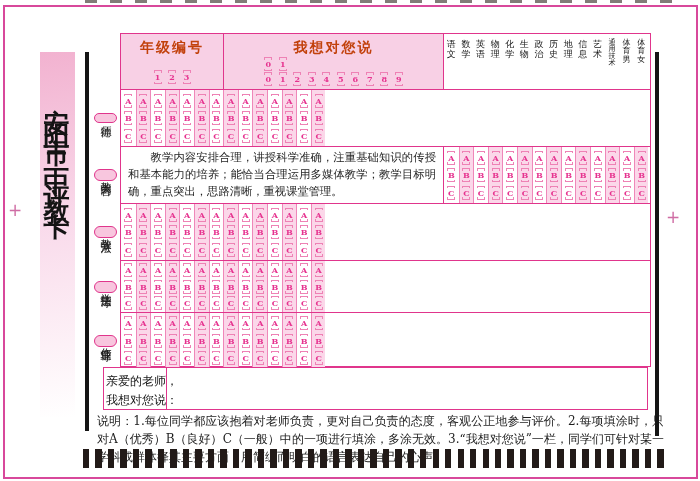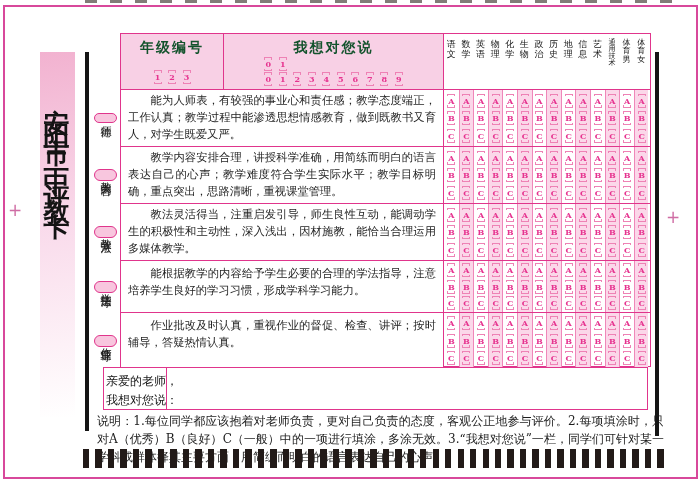--- a/index.html
+++ b/index.html
@@ -25,21 +25,21 @@
   #vline-left{left:85px;top:52px;height:379px;}
   #vline-right{left:655px;top:52px;height:384px;}
   
   #table{left:120px;top:33px;width:531px;height:334px;border:1.5px solid #e0358c;
      box-sizing:border-box;background:#fff;display:flex;flex-direction:column;}
   #head{display:flex;height:55px;border-bottom:1.5px solid #e0358c;}
   .hcell{box-sizing:border-box;display:flex;flex-direction:column;align-items:center;}
   #grade-cell{width:103px;background:#f8d0e5;border-right:1.5px solid #e0358c;}
   #class-cell{width:220px;background:#f8d0e5;border-right:1.5px solid #e0358c;}
   #subjects{width:204.5px;background:#fff;display:flex;}
-  .hlabel{font-size:14px;font-weight:bold;color:#14532d;margin-top:5px;
+  .hlabel{font-size:14px;font-weight:bold;color:#c2410c;margin-top:5px;
      font-family:"DejaVu Sans","Liberation Sans",sans-serif;letter-spacing:2px;}
   .digit-zone{margin-top:auto;margin-bottom:5px;display:flex;flex-direction:column;align-items:flex-start;}
   .drow{display:flex;gap:6.5px;}
   .drow.tens{margin-bottom:1px;}
   
   .bubble{display:flex;flex-direction:column;align-items:center;line-height:1;cursor:pointer;}
   .bubble .gl{font-size:8px;font-weight:bold;color:#e6338f;font-family:"DejaVu Serif",serif;
      padding:0.5px 0;}
   .bk{width:8px;height:2.5px;display:block;box-sizing:border-box;}
   .bk.t{border-top:1px solid #ee82b5;border-left:1px solid #ee82b5;border-right:1px solid #ee82b5;}
@@ -274,21 +274,20 @@
           <span>育</span>
           <span>女</span>
         </div>
       </div>
   </div>
   <div id="rows">
       <div class="crit-row" style="height: 57px;">
         <div class="pill">
           <span>师德</span>
         </div>
-        <div class="crit-text">能为人师表，有较强的事业心和责任感；教学态度端正，工作认真；教学过程中能渗透思想情感教育，做到既教书又育人，对学生既爱又严。</div>
         <div class="crit-bubbles">
           <div class="bcell">
             <div class="bubble">
               <i class="bk t"></i>
               <span class="gl">A</span>
               <i class="bk b"></i>
             </div>
             <div class="bubble">
               <i class="bk t"></i>
               <span class="gl">B</span>
@@ -520,21 +519,21 @@
               <span class="gl">C</span>
               <i class="bk b"></i>
             </div>
           </div>
         </div>
       </div>
       <div class="crit-row" style="height: 57px;">
         <div class="pill">
           <span>教学内容</span>
         </div>
-        <div class="crit-text">教学内容安排合理，讲授科学准确，用简练而明白的语言表达自己的心声；教学难度符合学生实际水平；教学目标明确，重点突出，思路清晰，重视课堂管理。</div>
+        <div class="crit-text">教学内容安排合理，讲授科学准确，注重基础知识的传授和基本能力的培养；能恰当合理运用多媒体教学；教学目标明确，重点突出，思路清晰，重视课堂管理。</div>
         <div class="crit-bubbles">
           <div class="bcell">
             <div class="bubble">
               <i class="bk t"></i>
               <span class="gl">A</span>
               <i class="bk b"></i>
             </div>
             <div class="bubble">
               <i class="bk t"></i>
               <span class="gl">B</span>
@@ -766,21 +765,20 @@
               <span class="gl">C</span>
               <i class="bk b"></i>
             </div>
           </div>
         </div>
       </div>
       <div class="crit-row" style="height: 57px;">
         <div class="pill">
           <span>教学方法</span>
         </div>
-        <div class="crit-text">教法灵活得当，注重启发引导，师生良性互动，能调动学生的积极性和主动性，深入浅出，因材施教，能恰当合理运用多媒体教学。</div>
         <div class="crit-bubbles">
           <div class="bcell">
             <div class="bubble">
               <i class="bk t"></i>
               <span class="gl">A</span>
               <i class="bk b"></i>
             </div>
             <div class="bubble">
               <i class="bk t"></i>
               <span class="gl">B</span>
@@ -1012,21 +1010,20 @@
               <span class="gl">C</span>
               <i class="bk b"></i>
             </div>
           </div>
         </div>
       </div>
       <div class="crit-row" style="height: 52px;">
         <div class="pill">
           <span>学法指导</span>
         </div>
-        <div class="crit-text" style="padding-top: 5px;">能根据教学的内容给予学生必要的合理的学法指导，注意培养学生良好的学习习惯，形成学科学习能力。</div>
         <div class="crit-bubbles">
           <div class="bcell">
             <div class="bubble">
               <i class="bk t"></i>
               <span class="gl">A</span>
               <i class="bk b"></i>
             </div>
             <div class="bubble">
               <i class="bk t"></i>
               <span class="gl">B</span>
@@ -1258,21 +1255,20 @@
               <span class="gl">C</span>
               <i class="bk b"></i>
             </div>
           </div>
         </div>
       </div>
       <div class="crit-row" style="height: 55px;">
         <div class="pill">
           <span>作业辅导</span>
         </div>
-        <div class="crit-text" style="padding-top: 5px;">作业批改及时认真，重视作业的督促、检查、讲评；按时辅导，答疑热情认真。</div>
         <div class="crit-bubbles">
           <div class="bcell">
             <div class="bubble">
               <i class="bk t"></i>
               <span class="gl">A</span>
               <i class="bk b"></i>
             </div>
             <div class="bubble">
               <i class="bk t"></i>
               <span class="gl">B</span>

